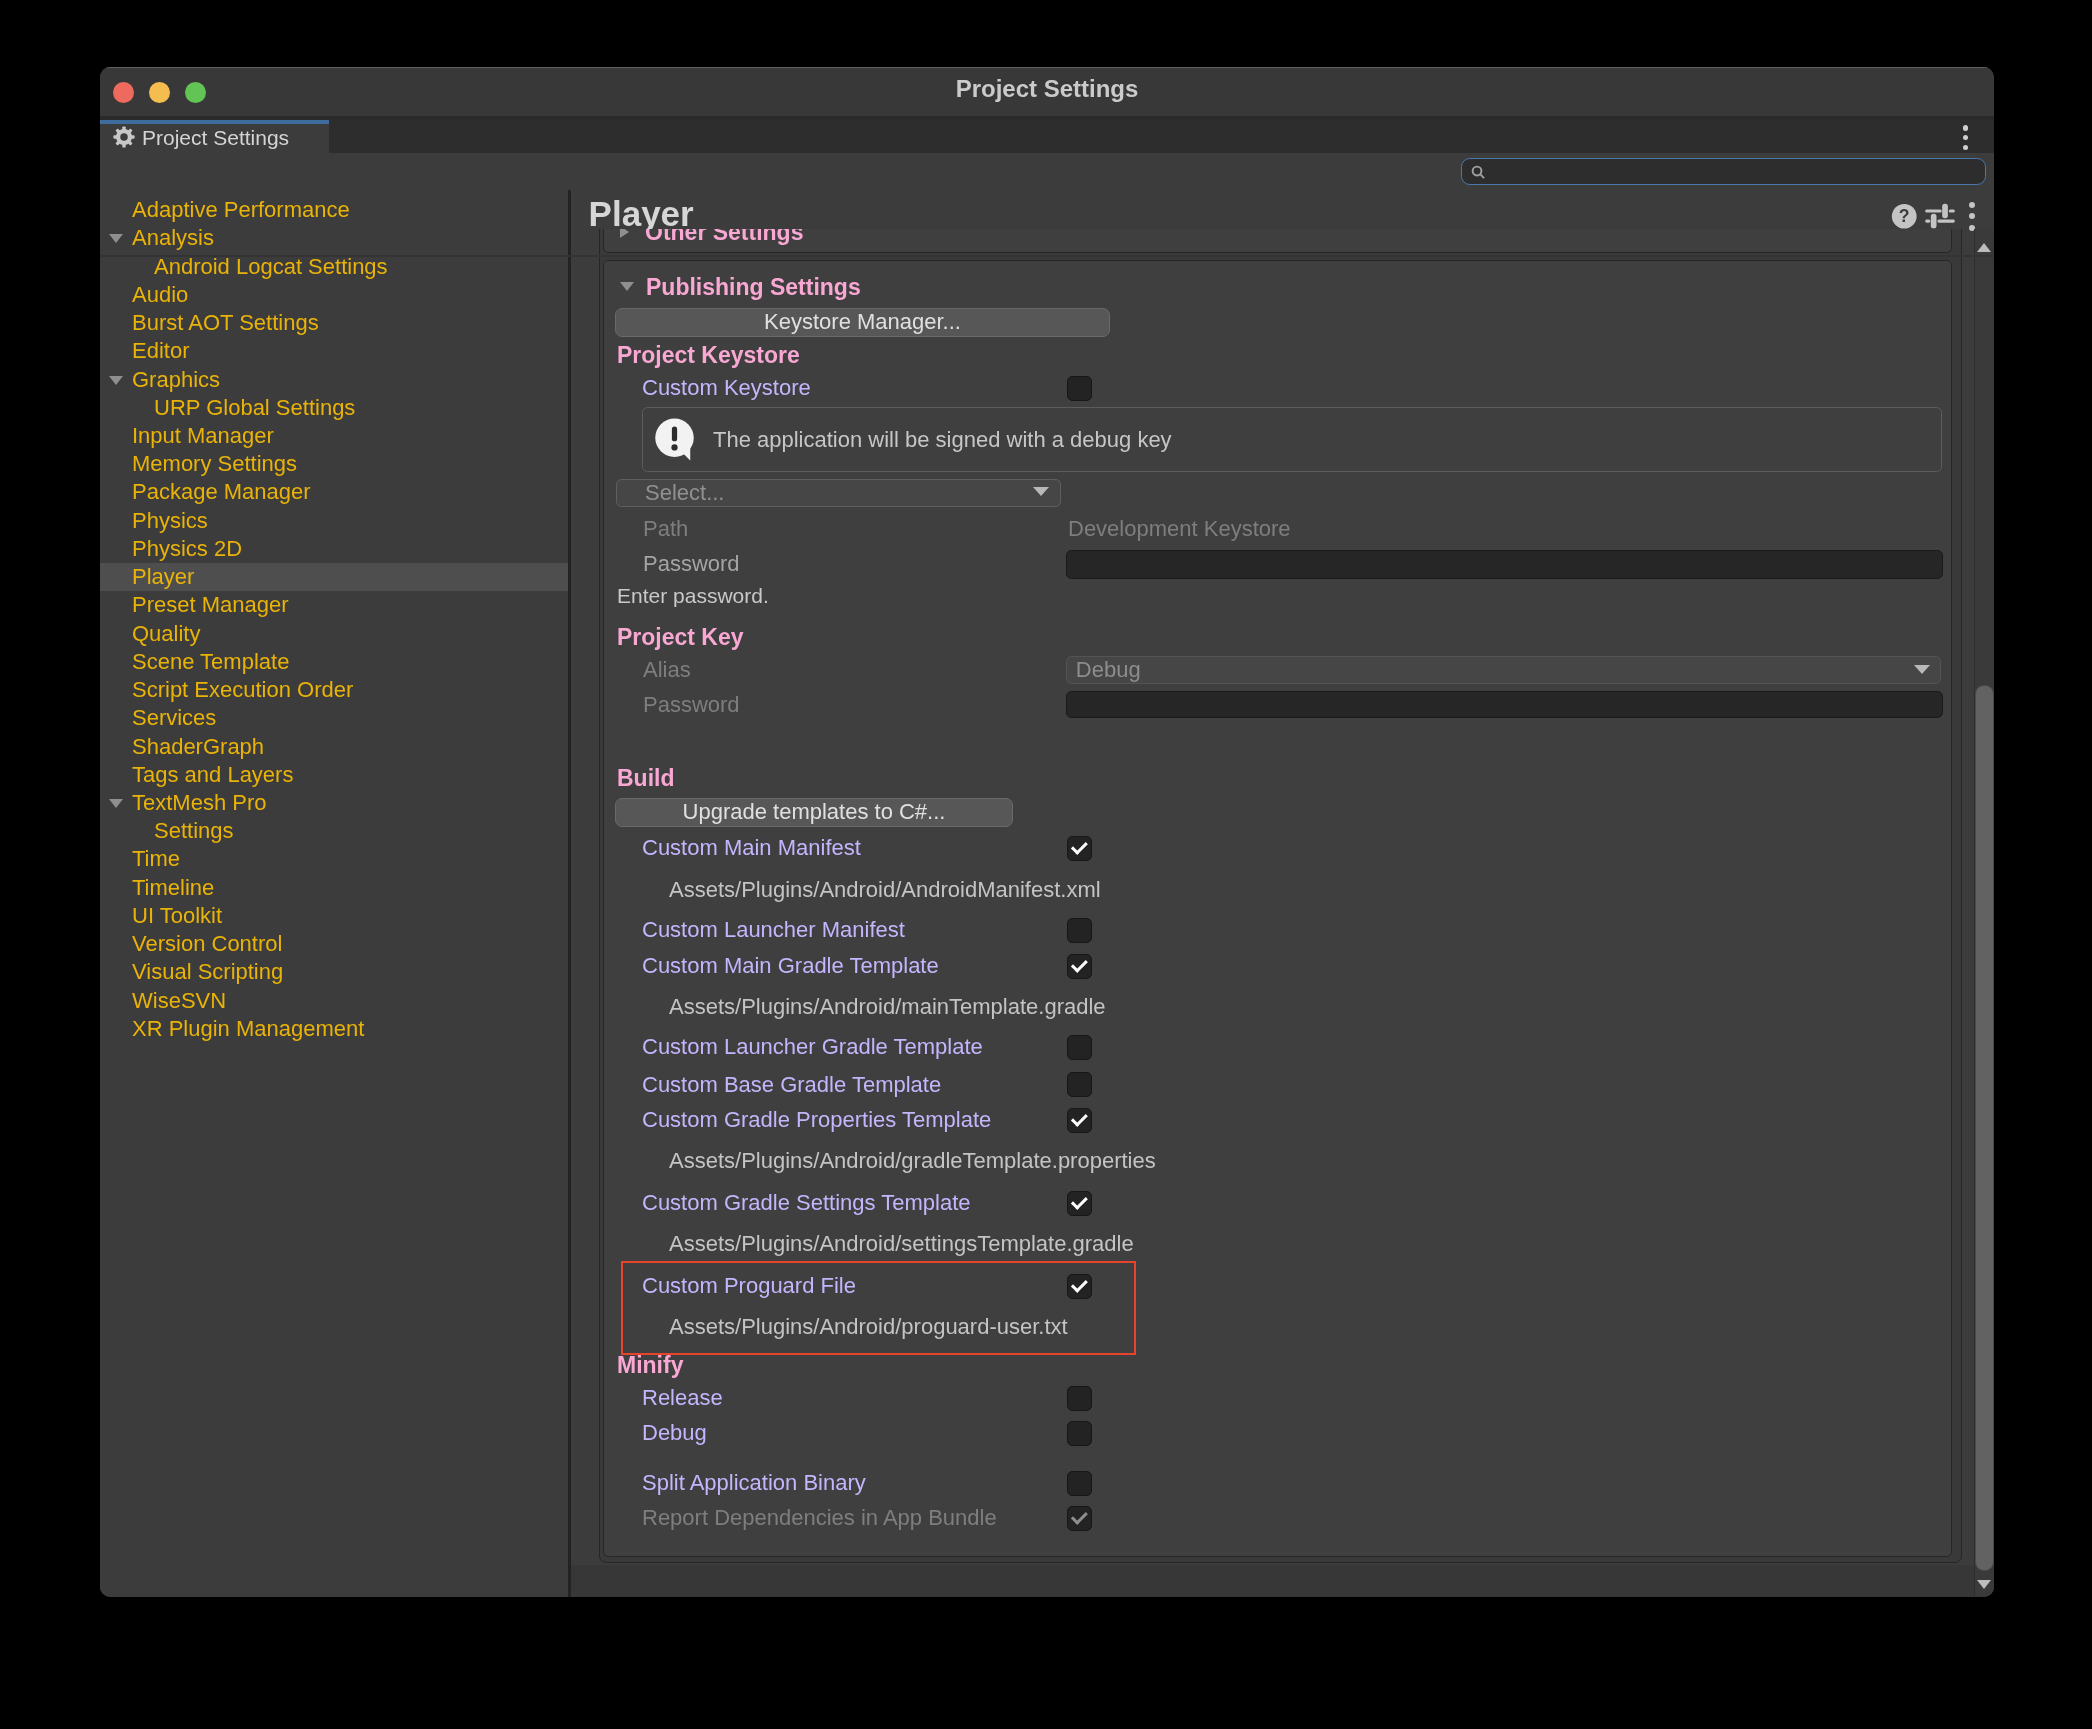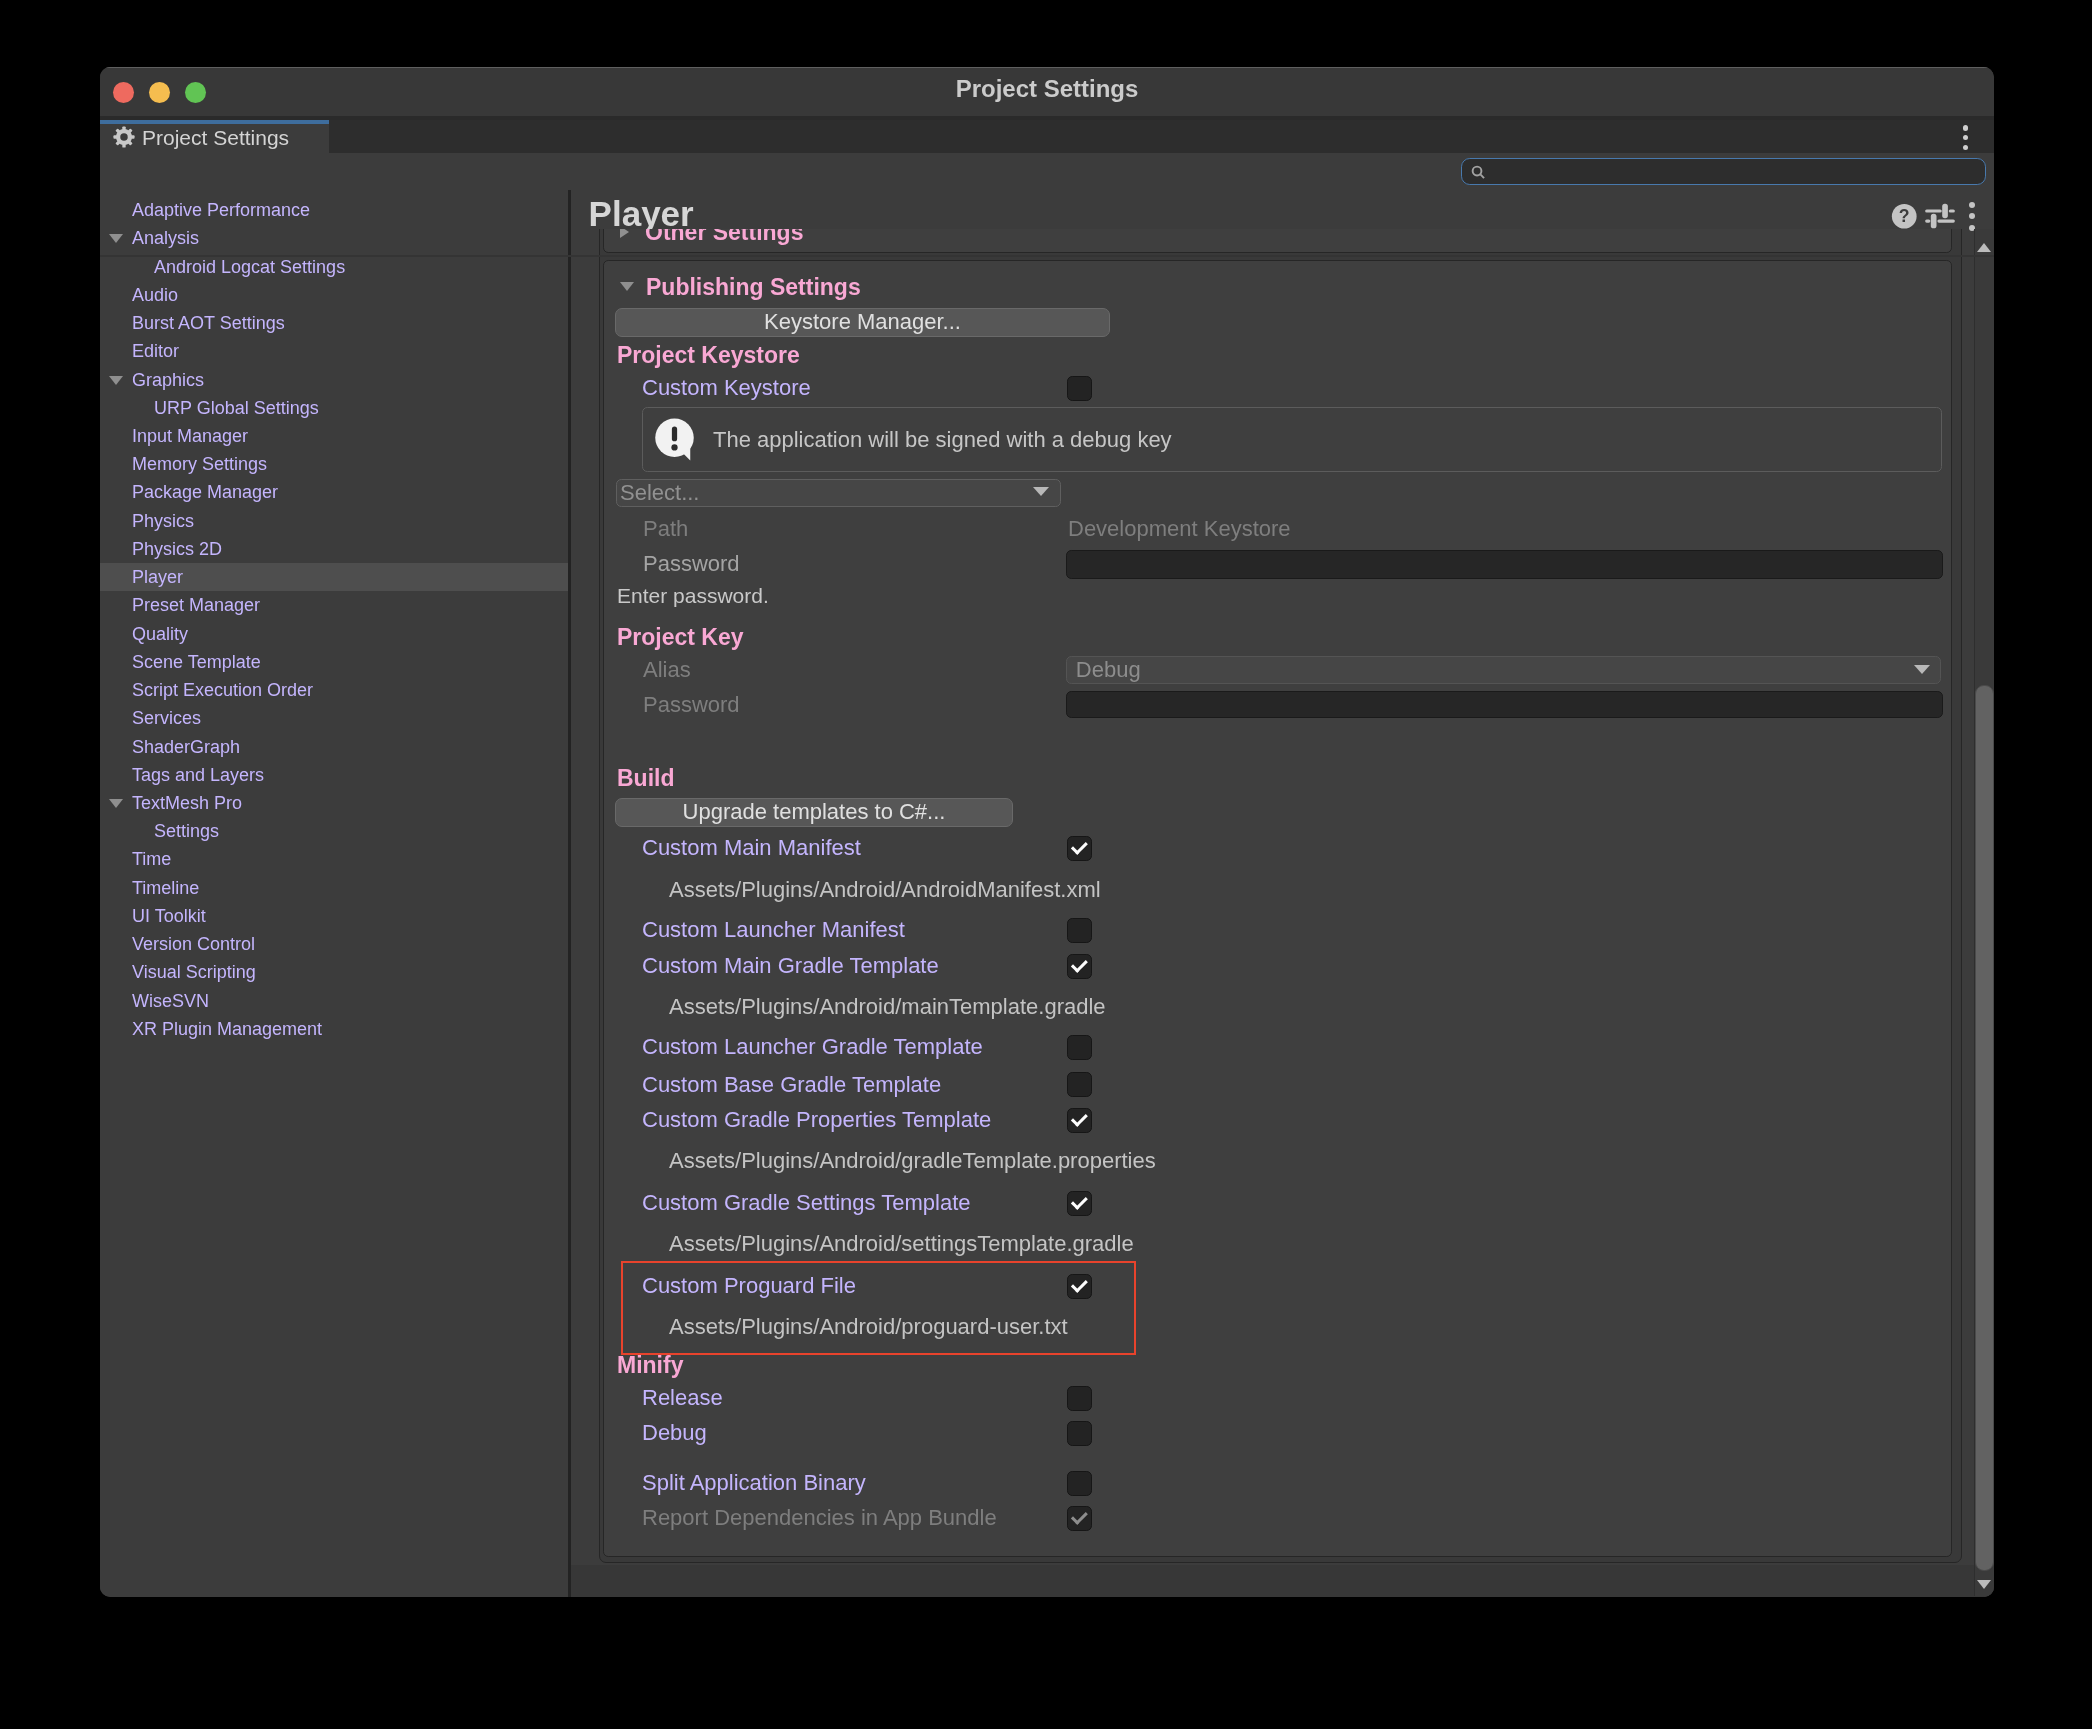--- a/index.html
+++ b/index.html
@@ -18,21 +18,21 @@
   .tabstrip { position:absolute; left:0; top:53px; width:100%; height:33px; background:#2d2d2d; }
   .tab { position:absolute; left:0; top:0; width:229px; height:33px; background:#3c3c3c;
     border-top:4.4px solid #3e6d9d; }
   .tabtext { position:absolute; left:42px; top:3.5px; font-size:21px; color:#d4d4d4; }
   .toolbar { position:absolute; left:0; top:86px; width:100%; height:37px; background:#3c3c3c; }
   .search { position:absolute; left:1361px; top:5.3px; width:525px; height:26.5px;
     background:#2d2d2d; border:1.8px solid #4879ad; border-radius:8.8px; }
   .panelL { position:absolute; left:0; top:123px; width:468px; height:1407px; background:#3c3c3c; }
   .pdiv { position:absolute; left:468px; top:123px; width:2.6px; height:1407px; background:#232323; }
   .panelR { position:absolute; left:471px; top:123px; width:1423px; height:1407px; background:#3c3c3c; }
-  .row { position:absolute; left:0; width:468px; height:28px; font-size:18px; color:#c4b5fd;
+  .row { position:absolute; left:0; width:468px; height:28px; font-size:22px; color:#eab308;
     line-height:28px; white-space:nowrap; }
   .row span { position:absolute; left:32px; }
   .row.child span { left:54px; }
   .row.sel { background:#4e4e4e; }
   .tri { position:absolute; left:8.8px; top:9.7px; width:0; height:0;
     border-left:7px solid transparent; border-right:7px solid transparent;
     border-top:9.7px solid #8f8f8f; }
   .hdr { position:absolute; left:471px; top:123px; width:1423px; height:40px; }
   .ptitle { position:absolute; left:17.6px; top:4.4px; font-size:35px; font-weight:bold; color:#d6d6d6; }
   .viewport { position:absolute; left:471px; top:162px; width:1403px; height:1336px; overflow:hidden; }
@@ -239,21 +239,21 @@
     <div class="lbl" style="left:71px; top:146px;">Custom Keystore</div>
     <div class="cb" style="left:496px; top:147px;"></div>
     <div class="abs" style="left:71px; top:178px; width:1300px; height:65px; border:1.8px solid #5c5c5c; border-radius:5.3px;"></div>
     <svg class="abs" style="left:79px; top:186px" width="49" height="49" viewBox="0 0 56 56">
       <circle cx="28" cy="26" r="22" fill="#f2f2f2"></circle>
       <path d="M38 44 L46 52 L46 38 Z" fill="#f2f2f2"></path>
       <rect x="25" y="13" width="6" height="17" rx="3" fill="#2c2c2c"></rect>
       <circle cx="28" cy="37" r="3.6" fill="#2c2c2c"></circle>
     </svg>
     <div class="lbl" style="left:142px; top:198px; color:#c6c6c6;text-align:center;">The application will be signed with a debug key</div>
-    <div class="drop" style="left:45px; top:250px; width:445px; height:28px; padding-left:3px; background:#464646;">Select...</div>
+    <div class="drop" style="left:45px; top:250px; width:445px; height:28px; padding-left:28px; background:#464646;">Select...</div>
     <div class="darr" style="left:462px; top:258px;"></div>
     <div class="lbl dim" style="left:72px; top:287px;">Path</div>
     <div class="lbl dim" style="left:497px; top:287px;">Development Keystore</div>
     <div class="lbl" style="left:72px; top:322px; color:#a4a4a4;">Password</div>
     <div class="input" style="left:495px; top:321px; width:877px; height:29px;"></div>
     <div class="lbl" style="left:46px; top:354px; font-size:21px; color:#c9c9c9;">Enter password.</div>
     <div class="lbl bold" style="left:46px; top:395px;">Project Key</div>
     <div class="lbl dim" style="left:72px; top:428px;">Alias</div>
     <div class="drop" style="left:495px; top:427px; width:875px; height:28px; padding-left:8.8px; background:#464646; border-color:#545454; color:#8d8d8d;">Debug</div>
     <div class="darr" style="left:1343px; top:436px;"></div>

